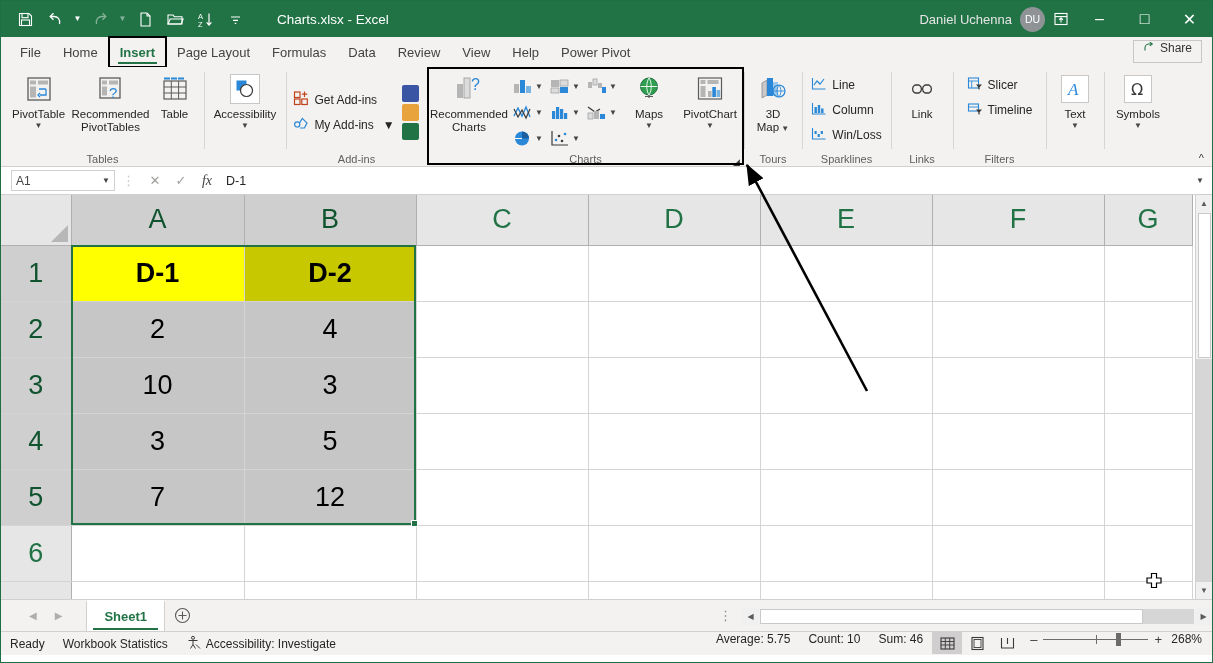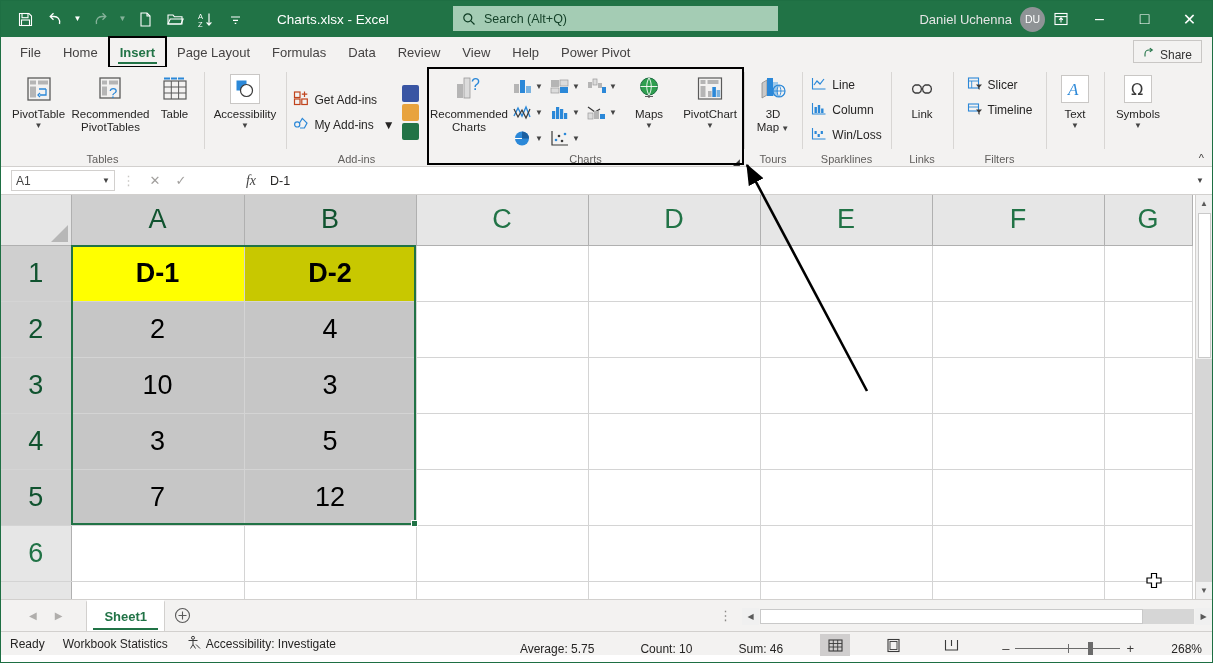--- a/index.html
+++ b/index.html
@@ -97,21 +97,21 @@
     left: 9px; right: 9px; bottom: 3px; height: 2.5px;
     background: #217346;
   }
   .tab.highlight {
     outline: 2px solid #000; outline-offset: -1px;
   }
   .share-btn {
     position: absolute; right: 10px; top: 3px;
     height: 23px; padding: 0 9px;
     border: 1px solid #c9c7c5; background: #f3f2f1;
-    display: flex; align-items: flex-end; gap: 5px;
+    display: flex; align-items: flex-start; gap: 5px;
     font-size: 12px; color: #333;
   }
 
   
   .ribbon {
     height: 100px; background: #f3f2f1;
     display: flex; align-items: stretch;
     position: relative;
     border-bottom: 1px solid #d2d0ce;
   }
@@ -206,21 +206,21 @@
     padding: 0 4px; font-size: 12px; color: #444;
     justify-content: space-between;
   }
   .namebox .nb-caret { font-size: 8px; color: #444; }
   .fb-sep { color: #c9c7c5; margin: 0 7px; font-size: 13px; }
   .fb-btn {
     width: 26px; height: 22px; display: flex;
     align-items: center; justify-content: center;
     color: #a19f9d; font-size: 13px;
   }
-  .fb-btn.fx { color: #444; font-style: italic; font-family: "Liberation Serif", serif; font-size: 14px; margin-left: 44px; }
+  .fb-btn.fx { color: #444; font-style: italic; font-family: "Liberation Serif", serif; font-size: 14px; }
   .formula-input {
     flex: 1; height: 22px; margin-left: 6px;
     border: none; outline: none; background: transparent;
     font-size: 12.5px; color: #262524;
     font-family: "Liberation Sans", sans-serif;
   }
   .fb-expand { width: 16px; text-align: center; font-size: 8px; color: #444; }
 
   
   .sheet {
@@ -373,21 +373,21 @@
   .statusbar {
     height: 24px; background: #f3f2f1;
     display: flex; align-items: center;
     border-top: 1px solid #d2d0ce;
     font-size: 12px; color: #262524;
     position: relative;
   }
   .sb-item { padding: 0 9px; white-space: nowrap; display: flex; align-items: center; gap: 5px; }
   .sb-right {
     position: absolute; right: 0; top: 0; height: 24px;
-    display: flex; align-items: flex-end; gap: 28px;
+    display: flex; align-items: flex-start;
   }
   .view-btn {
     width: 30px; height: 22px;
     display: flex; align-items: center; justify-content: center;
     color: #3b3a39;
   }
   .view-btn.active { background: #d0cece; }
   .zoom-slider {
     display: flex; align-items: center; gap: 6px;
     padding: 0 8px;
@@ -455,29 +455,20 @@
           </svg>
       </div>
       <div class="qat-btn">
         <svg width="15" height="15" viewBox="0 0 15 15">
             <path d="M3 5h9M5 8.3h5M6.7 11.3h1.6" fill="none" stroke="#fff" stroke-width="1.2"></path>
           </svg>
       </div>
     </div>
     <div class="doc-title">Charts.xlsx  -  Excel</div>
 
-    <div class="searchbox">
-      <span class="sicon">
-        <svg width="14" height="14" viewBox="0 0 14 14">
-            <circle cx="5.8" cy="5.8" r="4" fill="none" stroke="#0d3b22" stroke-width="1.2"></circle>
-            <path d="M8.8 8.8 12.5 12.5" stroke="#0d3b22" stroke-width="1.2"></path>
-          </svg>
-      </span>
-      <input class="search-input" type="text" placeholder="Search (Alt+Q)" style="">
-    </div>
 
     <div class="tb-right">
       <span class="user-name">Daniel Uchenna</span>
       <span class="avatar">DU</span>
       <span class="tb-icon">
         <svg width="16" height="16" viewBox="0 0 16 16">
             <rect x="2" y="2.5" width="12" height="11" fill="none" stroke="#fff" stroke-width="1.1"></rect>
             <path d="M2 5.6h12" stroke="#fff" stroke-width="1.1"></path>
             <path d="M8 11.5V7M6.1 8.8 8 6.9l1.9 1.9" fill="none" stroke="#fff" stroke-width="1.1"></path>
           </svg>

